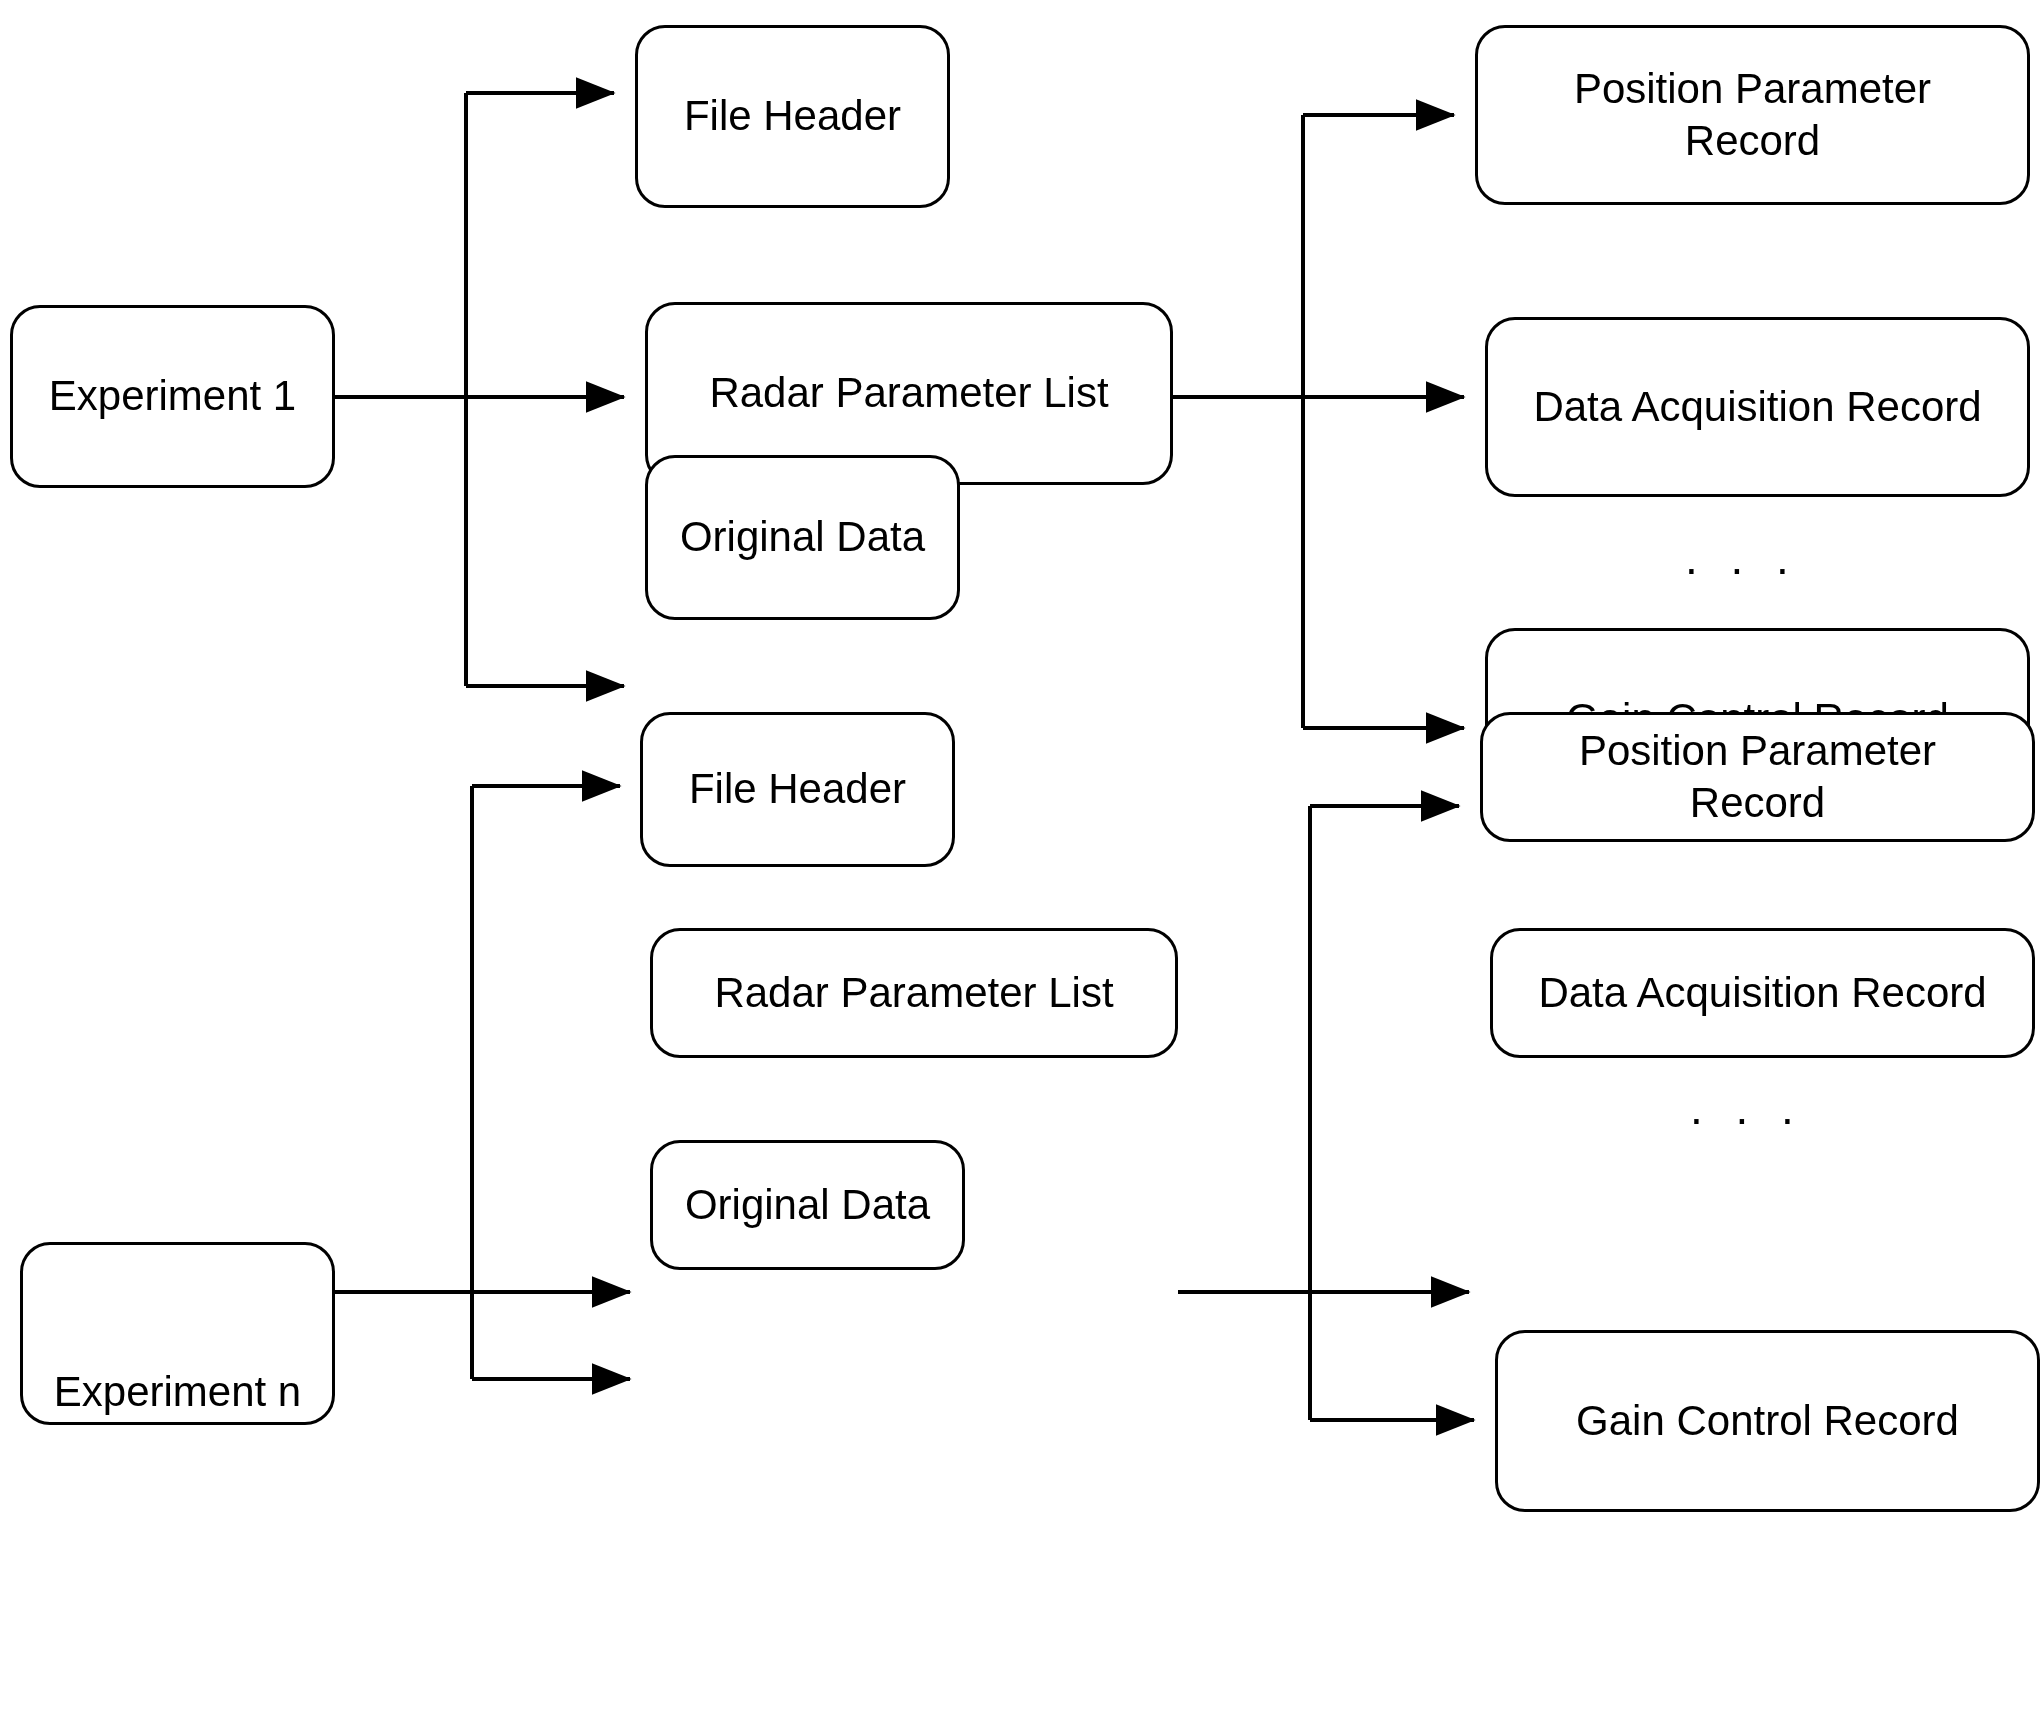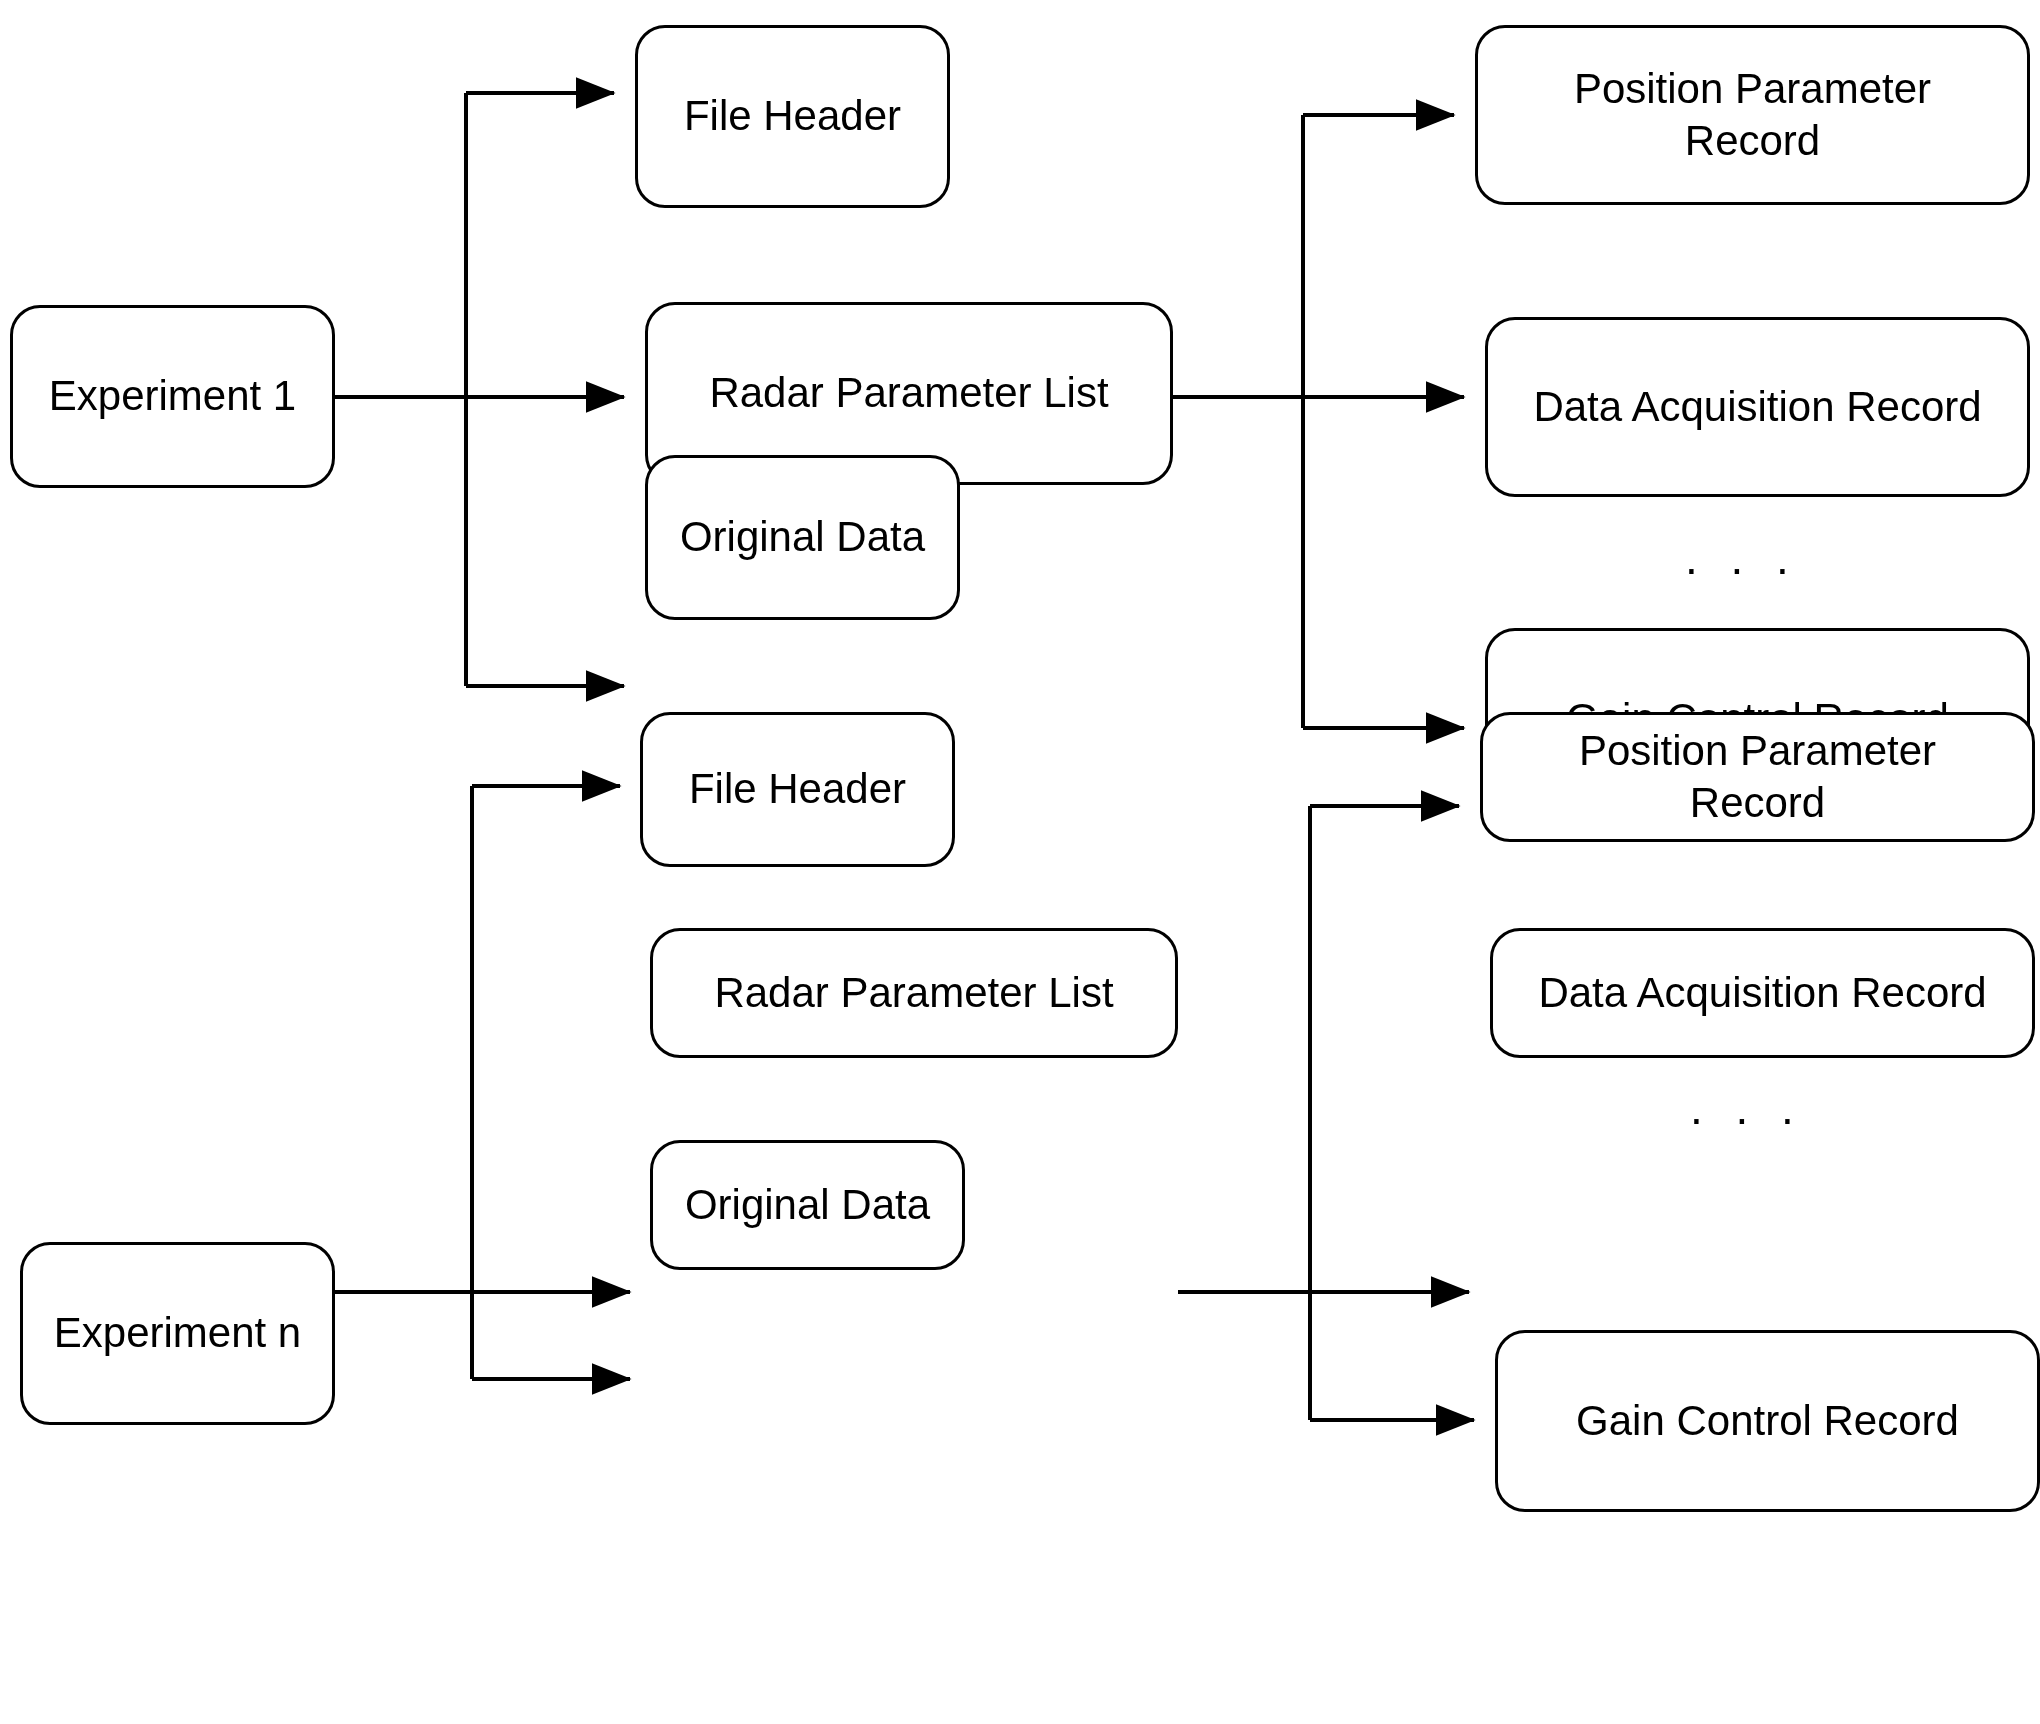--- a/index.html
+++ b/index.html
@@ -116,21 +116,21 @@
   <div class="node" style="left:1485px; top:317px; width:545px; height:180px; font-size:42px;">
     <span class="node-label">Data Acquisition Record</span>
   </div>
 
   <div class="ellipsis" style="left:1685px; top:535px;">. . .</div>
 
   <div class="node" style="left:1485px; top:628px; width:545px; height:182px; font-size:42px;">
     <span class="node-label">Gain Control Record</span>
   </div>
 
-  <div class="node" style="left:20px; top:1242px; width:315px; height:183px; font-size:42px;">
+  <div class="node" style="left:20px; top:1242px; width:315px; height:183px; font-size:42px;align-items:flex-end;">
     <span class="node-label">Experiment n</span>
   </div>
 
   <div class="node" style="left:640px; top:712px; width:315px; height:155px; font-size:42px;">
     <span class="node-label">File Header</span>
   </div>
 
   <div class="node" style="left:650px; top:928px; width:528px; height:130px; font-size:42px;">
     <span class="node-label">Radar Parameter List</span>
   </div>

